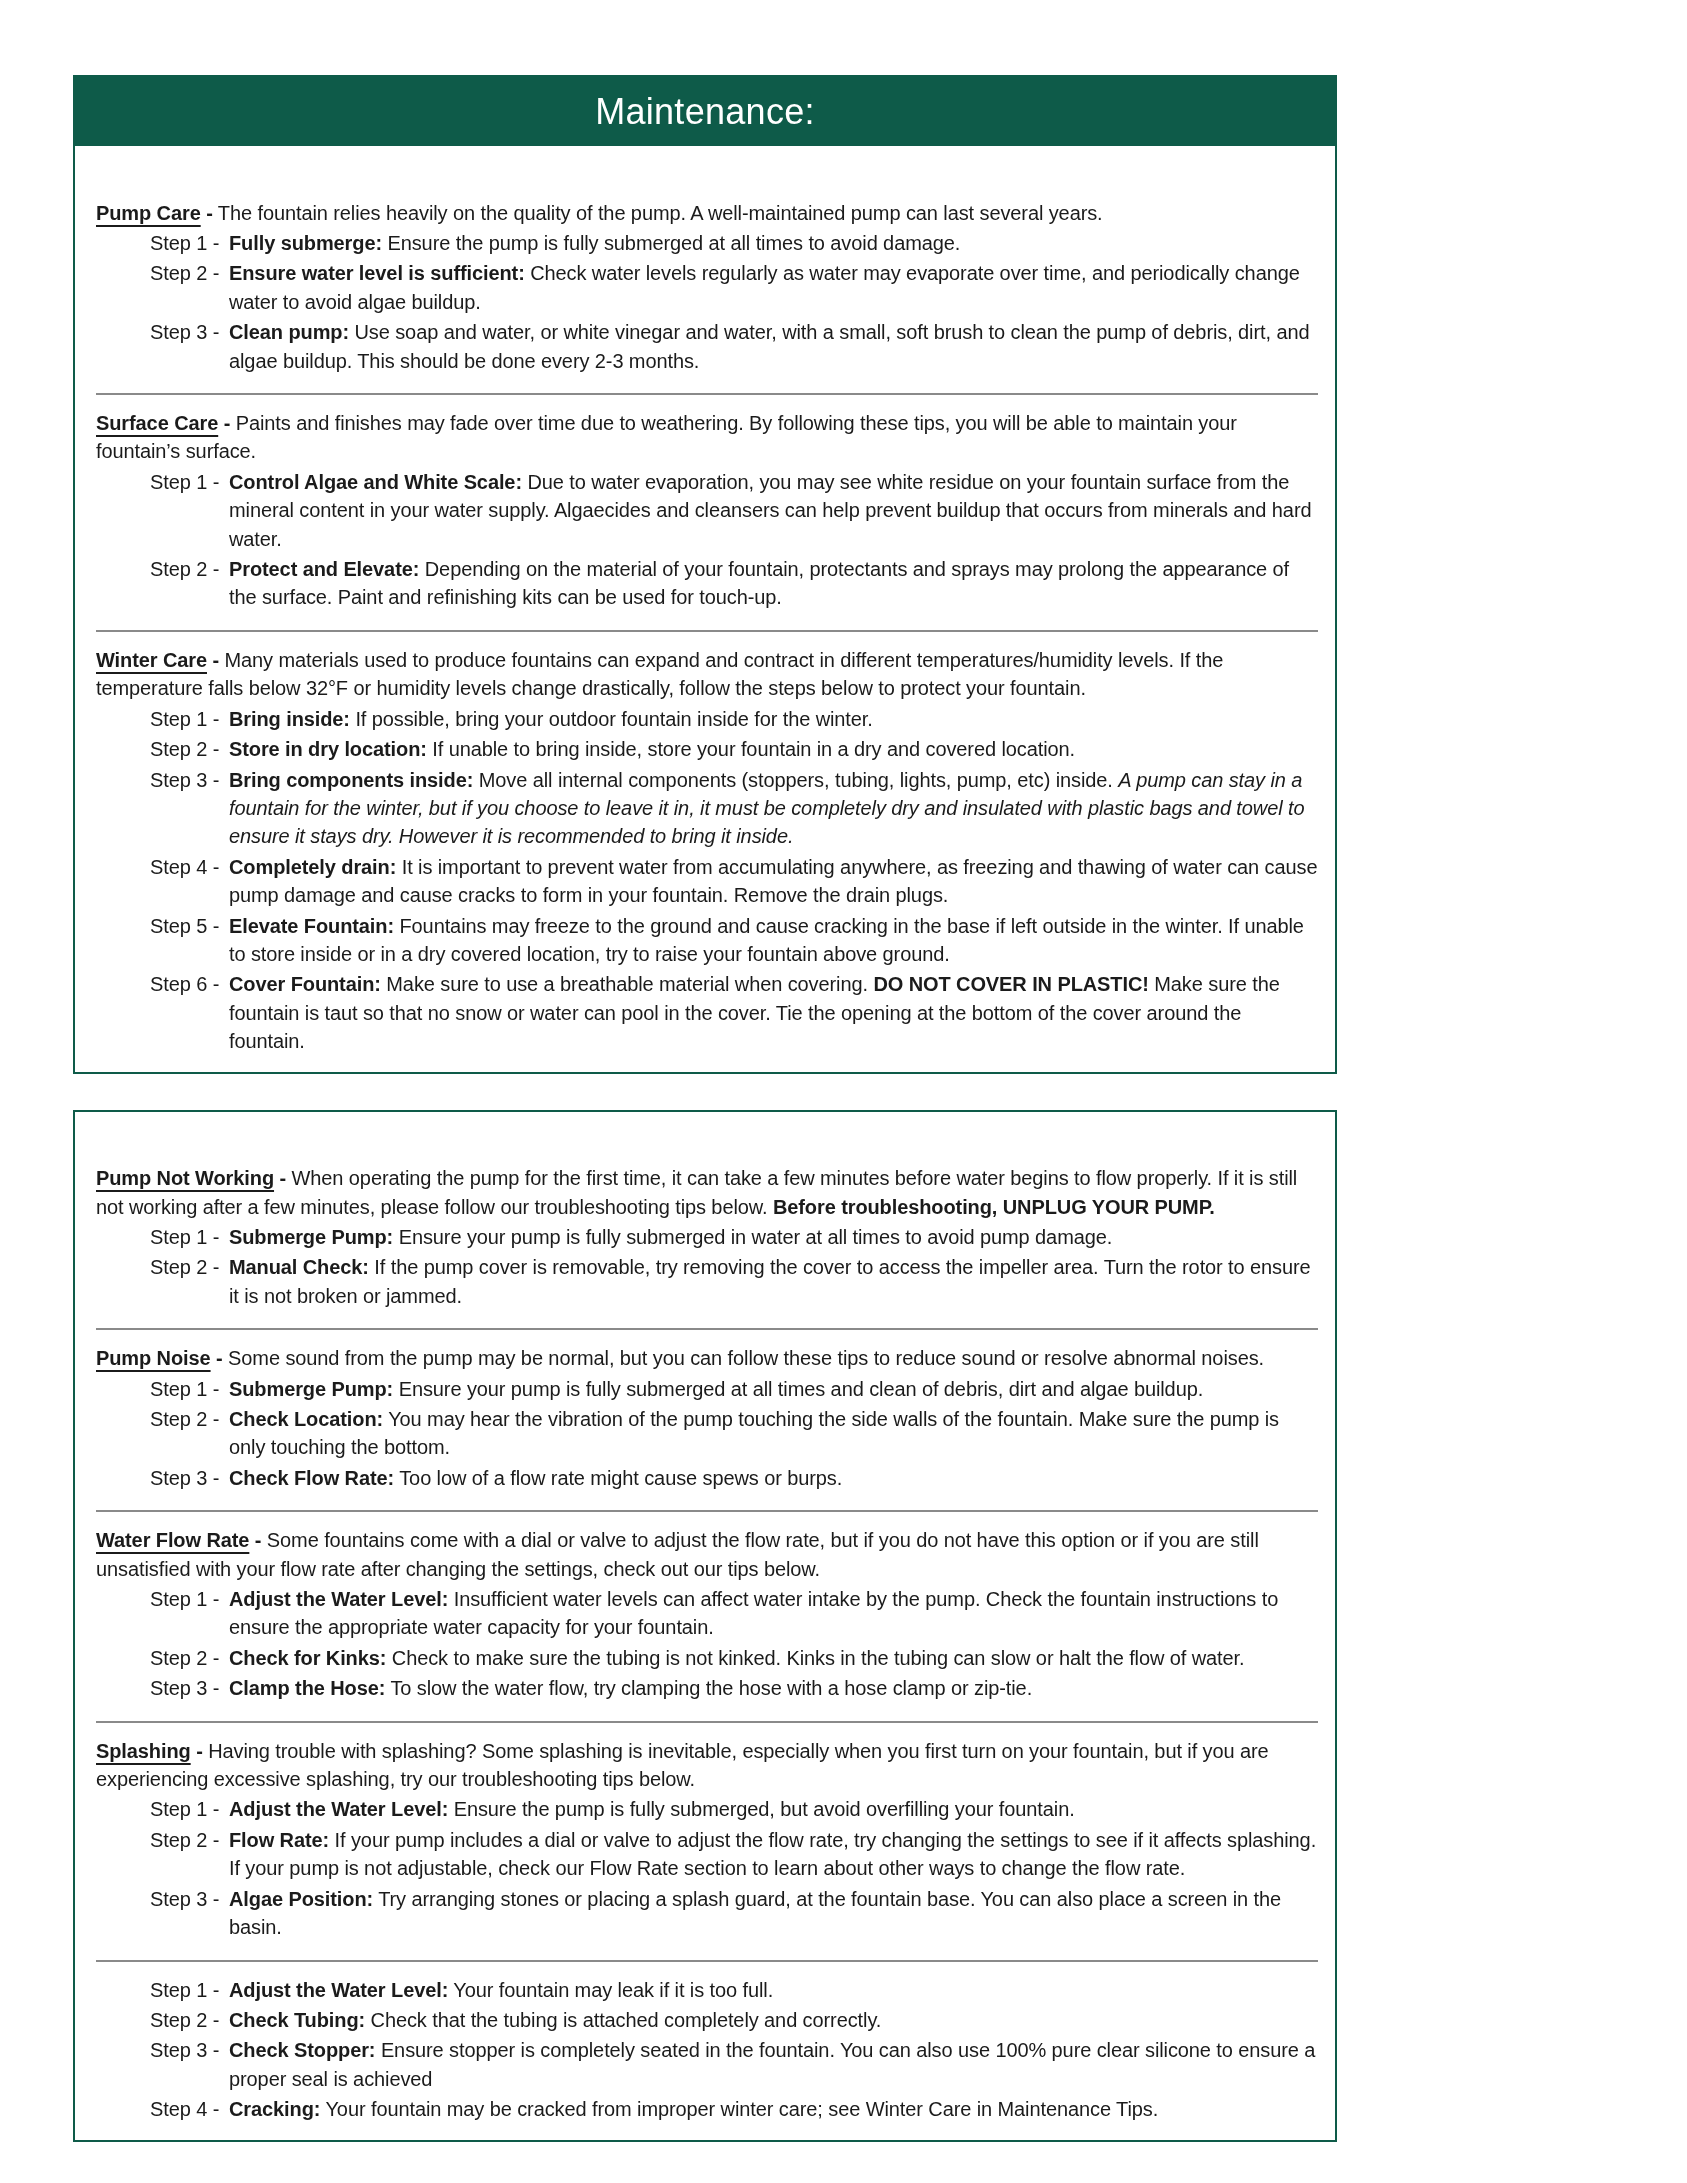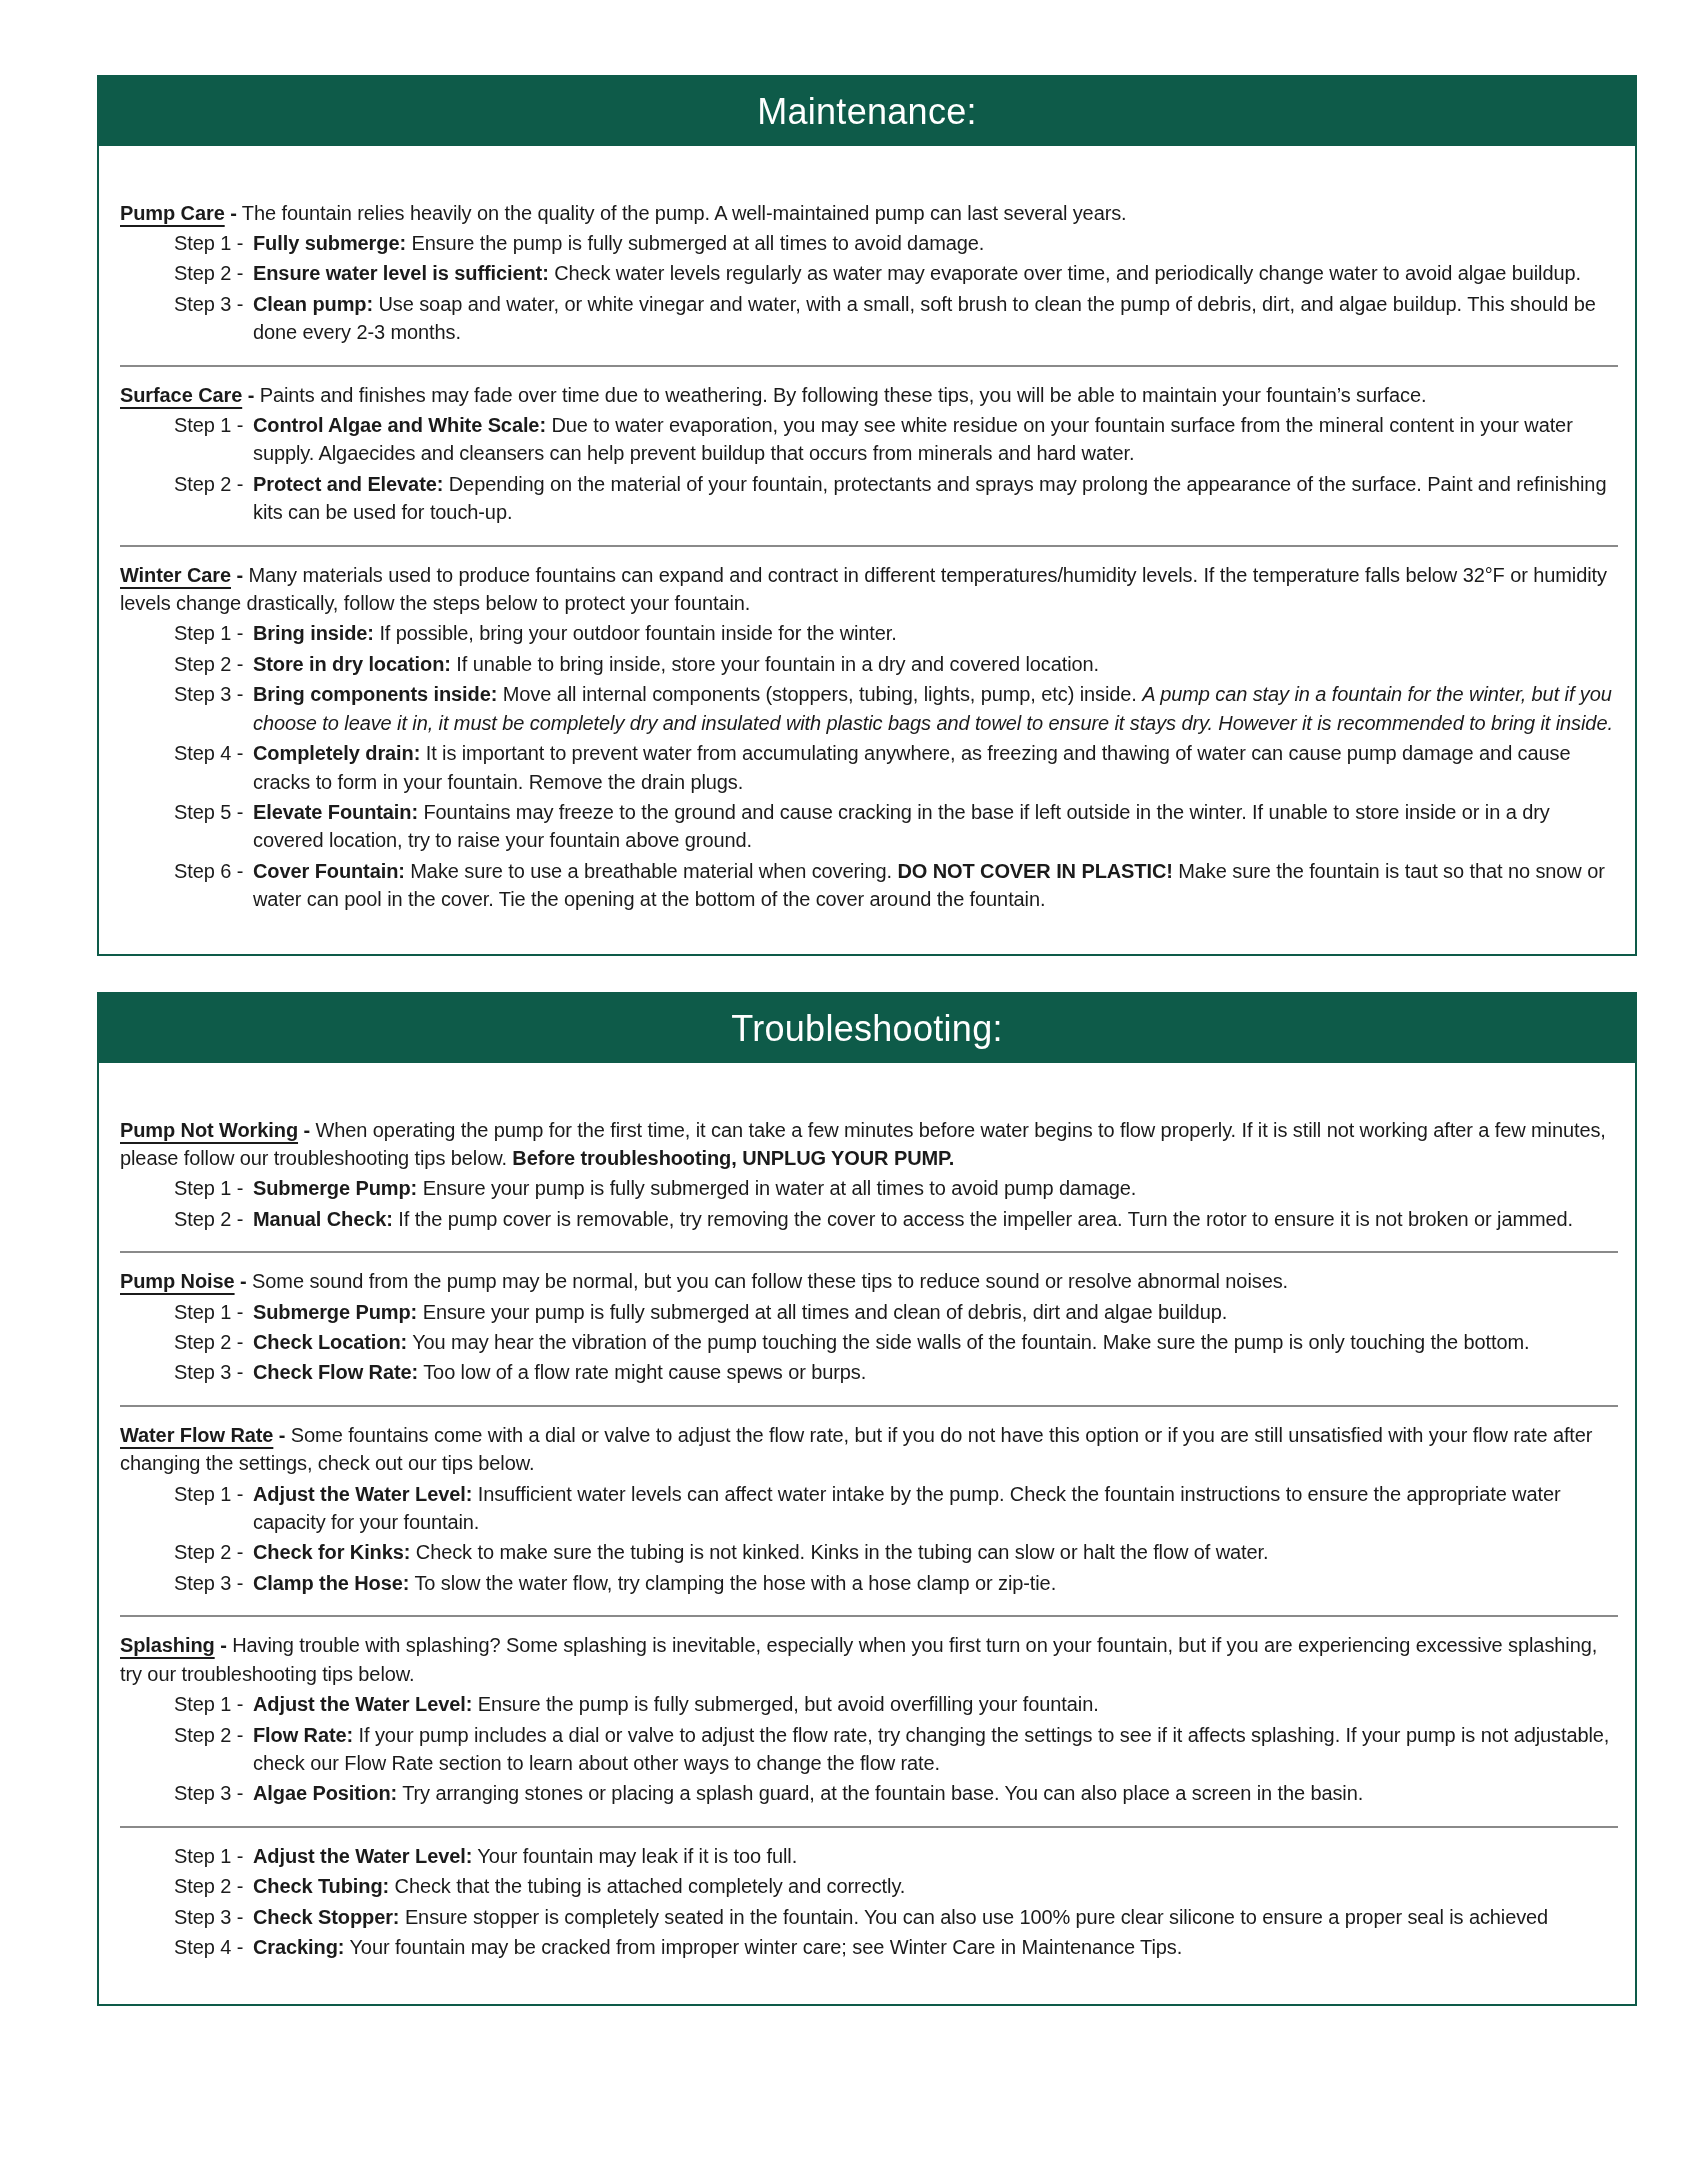--- a/index.html
+++ b/index.html
@@ -7,24 +7,23 @@
   body {
     width: 1687px; height: 2183px;
     background: #ffffff;
     font-family: "Liberation Sans", sans-serif;
     color: #1b1b1b;
     overflow: hidden;
     position: relative;
   }
   .page { padding: 75px 75px 0 73px; }
   .panel {
-    width: 1540px;
+    width: 1264px;
     background: #ffffff;
     border: 2px solid #0e5b49;
-    margin-left: 24px;
   }
   .panel + .panel { margin-top: 36px; }
   .panel-maintenance { min-height: 881px; }
   .panel-troubleshooting { min-height: 1014px; }
   .band {
     height: 69px;
     background: #0e5b49;
     color: #ffffff;
     display: flex; align-items: center; justify-content: center;
     font-size: 36px;
@@ -172,23 +171,20 @@
             <b class="emph">DO NOT COVER IN PLASTIC!</b>
             <span>Make sure the fountain is taut so that no snow or water can pool in the cover. Tie the opening at the bottom of the cover around the fountain.</span>
           </span>
         </div>
       </div>
 
     </div>
   </section>
 
   <section class="panel panel-troubleshooting">
-    <div class="band">
-      <span>Troubleshooting:</span>
-    </div>
     <div class="content">
 
       <div>
         <p class="topic-intro">
           <b class="topic-heading">Pump Not Working</b>
           <b class="sep">-</b>
           <span>When operating the pump for the first time, it can take a few minutes before water begins to flow properly. If it is still not working after a few minutes, please follow our troubleshooting tips below.</span>
           <b class="intro-bold">Before troubleshooting, UNPLUG YOUR PUMP.</b>
         </p>
         <div class="step">

